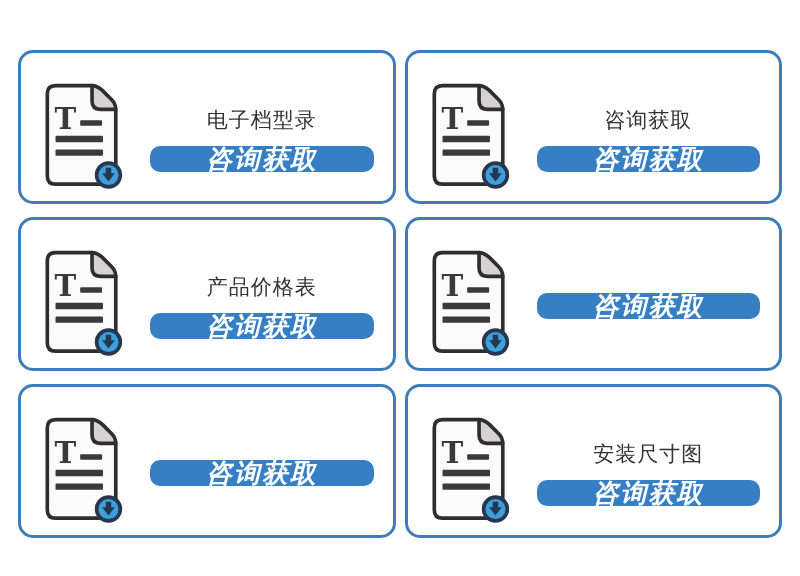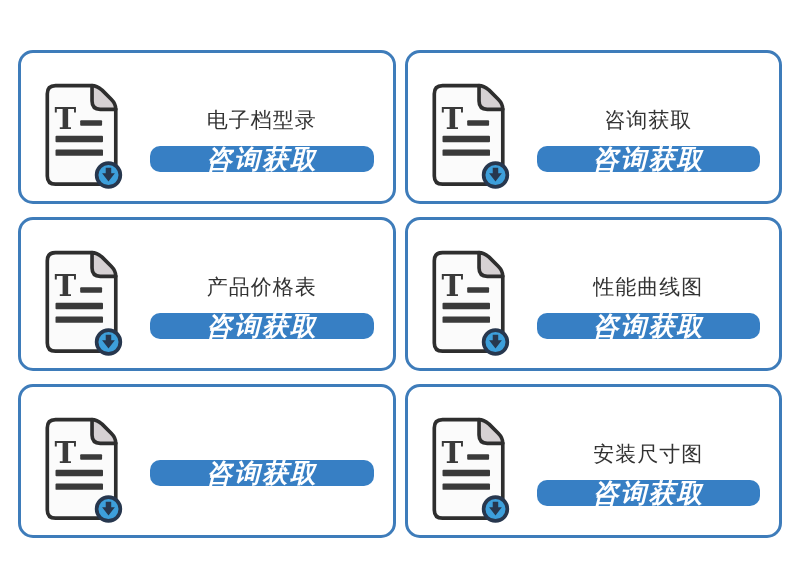--- a/index.html
+++ b/index.html
@@ -150,21 +150,20 @@
         <path d="M57 5 L57 22 Q57 31 66 31 L83 31 Q83 25 78 20 L68 10 Q62 5 57 5 Z" fill="var(--icon-fold)" stroke="var(--icon-outline)" stroke-width="4" stroke-linejoin="round"></path>
         <text x="16" y="53" font-family="'DejaVu Serif', serif" font-weight="bold" font-size="32" fill="var(--icon-text)">T</text>
         <rect x="44" y="43" width="24" height="6" rx="1" fill="var(--icon-text)"></rect>
         <rect x="17" y="60" width="52" height="7" rx="1" fill="var(--icon-text)"></rect>
         <rect x="17" y="75" width="52" height="7" rx="1" fill="var(--icon-text)"></rect>
         <circle cx="75" cy="103" r="13" fill="var(--icon-badge-fill)" stroke="var(--icon-badge-dark)" stroke-width="4"></circle>
         <path d="M75 110 L68 101 H72 V95 H78 V101 H82 Z" fill="var(--icon-badge-dark)"></path>
       </svg>
     </span>
     <div class="right-col">
-      <div class="card-title">性能曲线图</div>
       <button class="consult-btn">咨询获取</button>
     </div>
   </div>
 
   <div class="card">
     <span class="icon-wrap">
       <svg viewBox="0 0 92 118" xmlns="http://www.w3.org/2000/svg">
         <path d="M57 5 H17 Q8 5 8 14 V104 Q8 113 17 113 H74 Q83 113 83 104 V31 Z" fill="var(--icon-paper)" stroke="var(--icon-outline)" stroke-width="4" stroke-linejoin="round"></path>
         <path d="M57 5 L57 22 Q57 31 66 31 L83 31 Q83 25 78 20 L68 10 Q62 5 57 5 Z" fill="var(--icon-fold)" stroke="var(--icon-outline)" stroke-width="4" stroke-linejoin="round"></path>
         <text x="16" y="53" font-family="'DejaVu Serif', serif" font-weight="bold" font-size="32" fill="var(--icon-text)">T</text>

